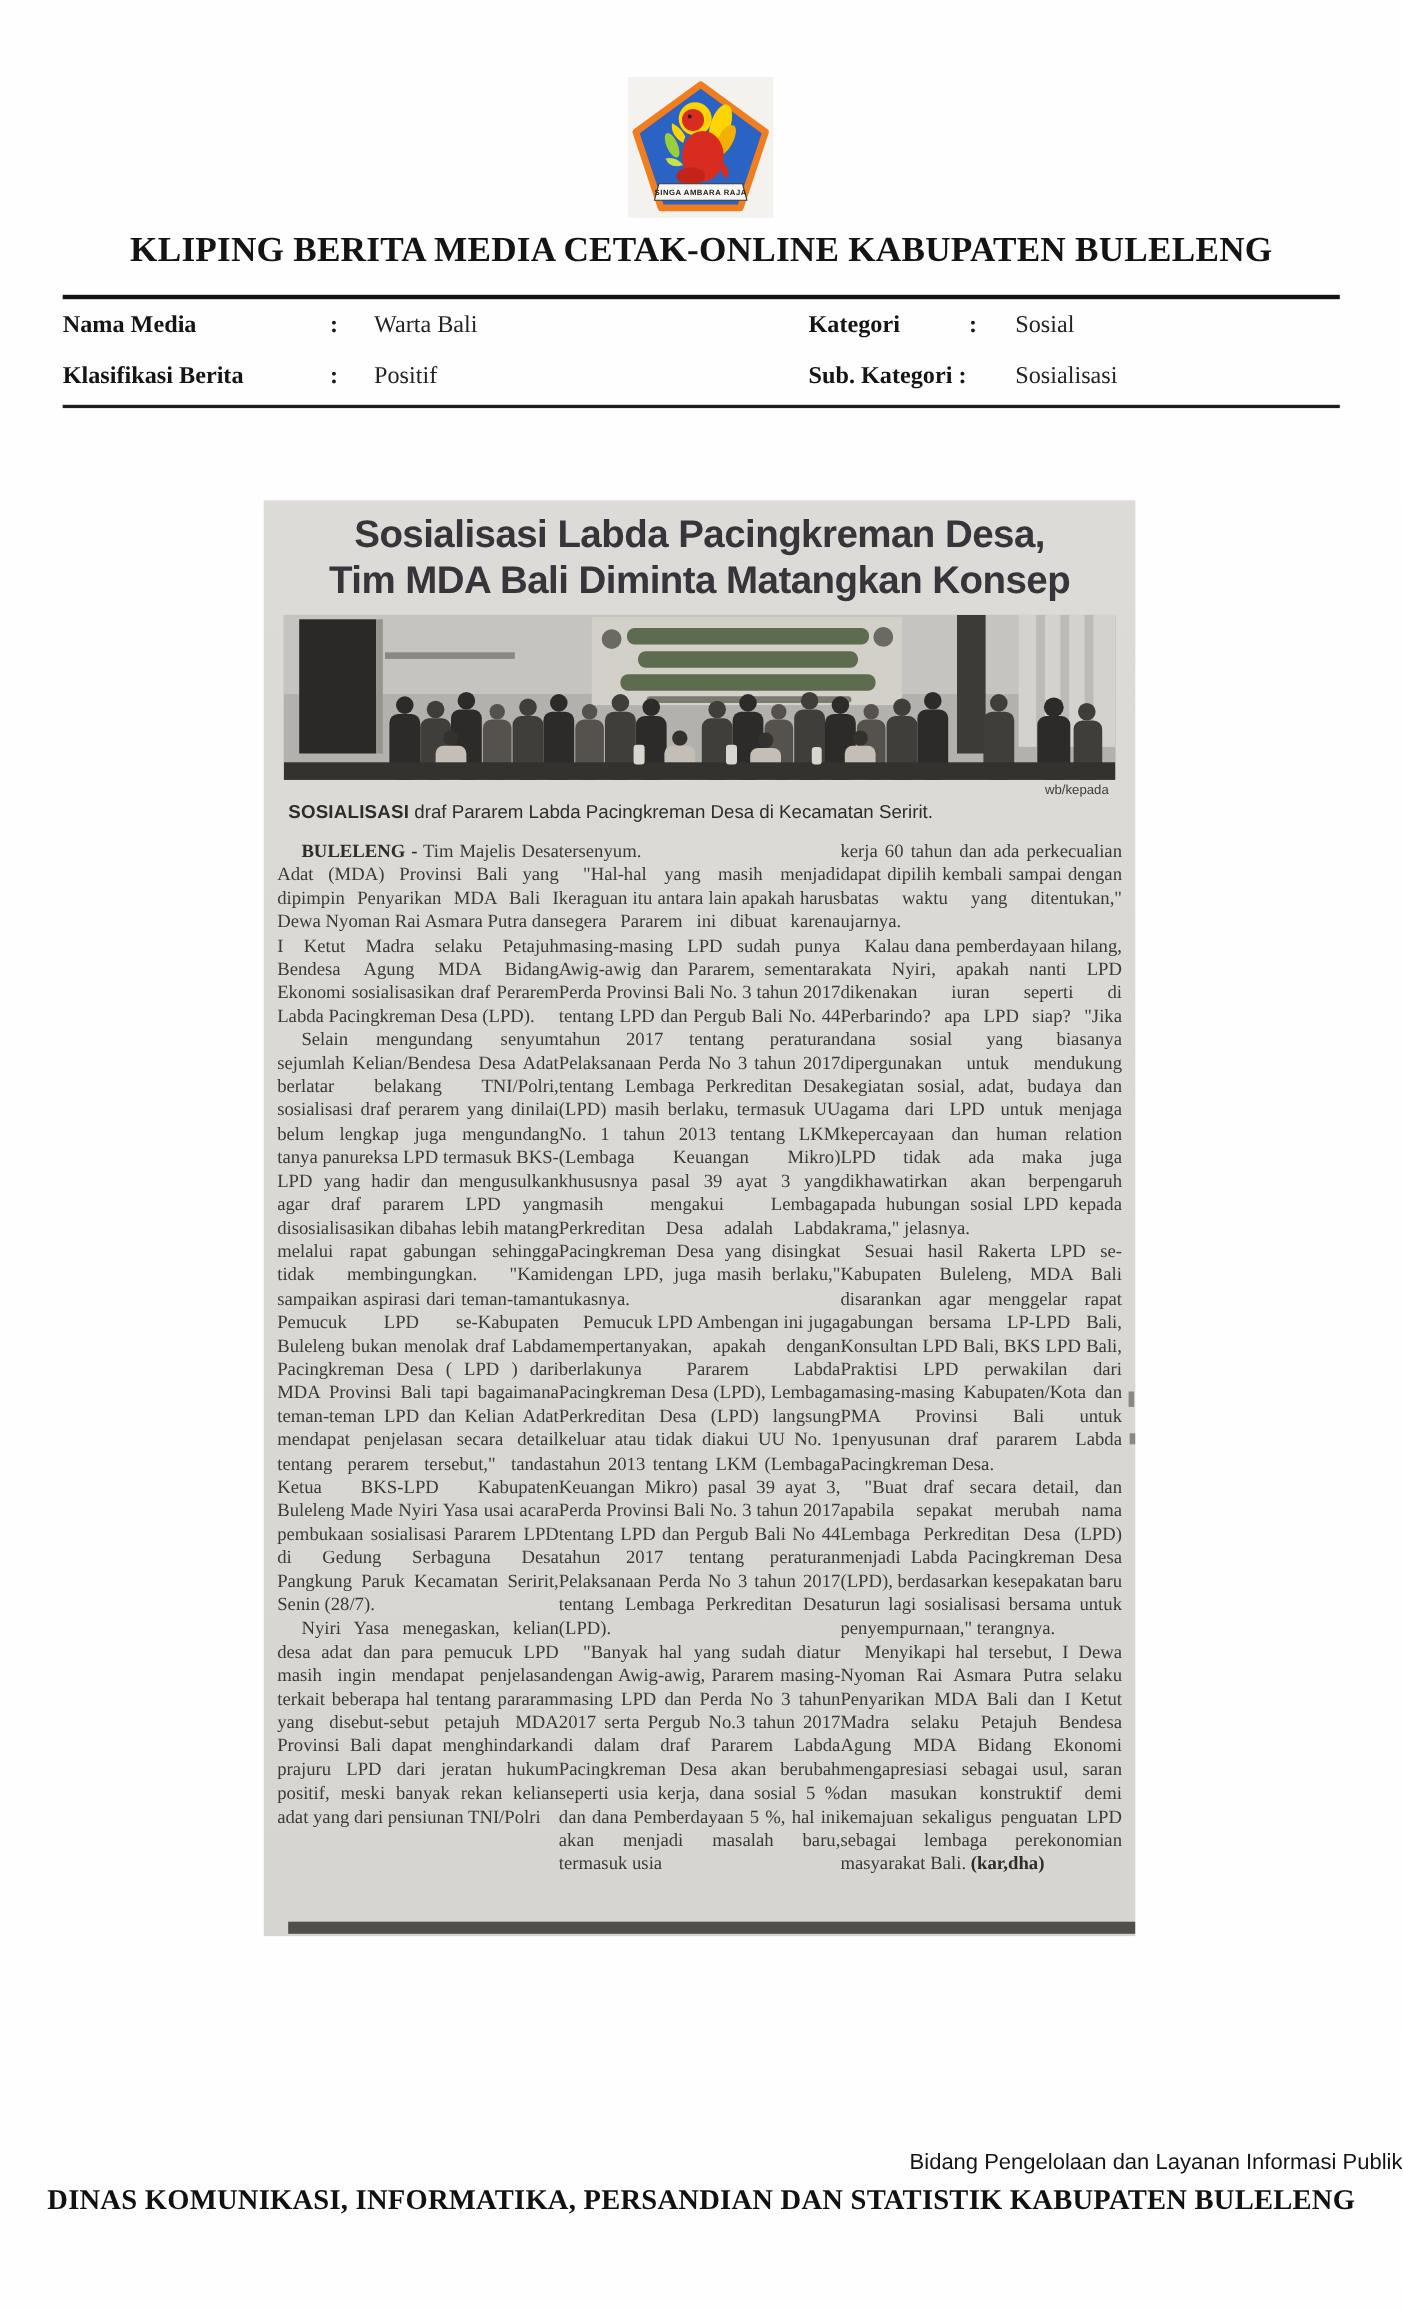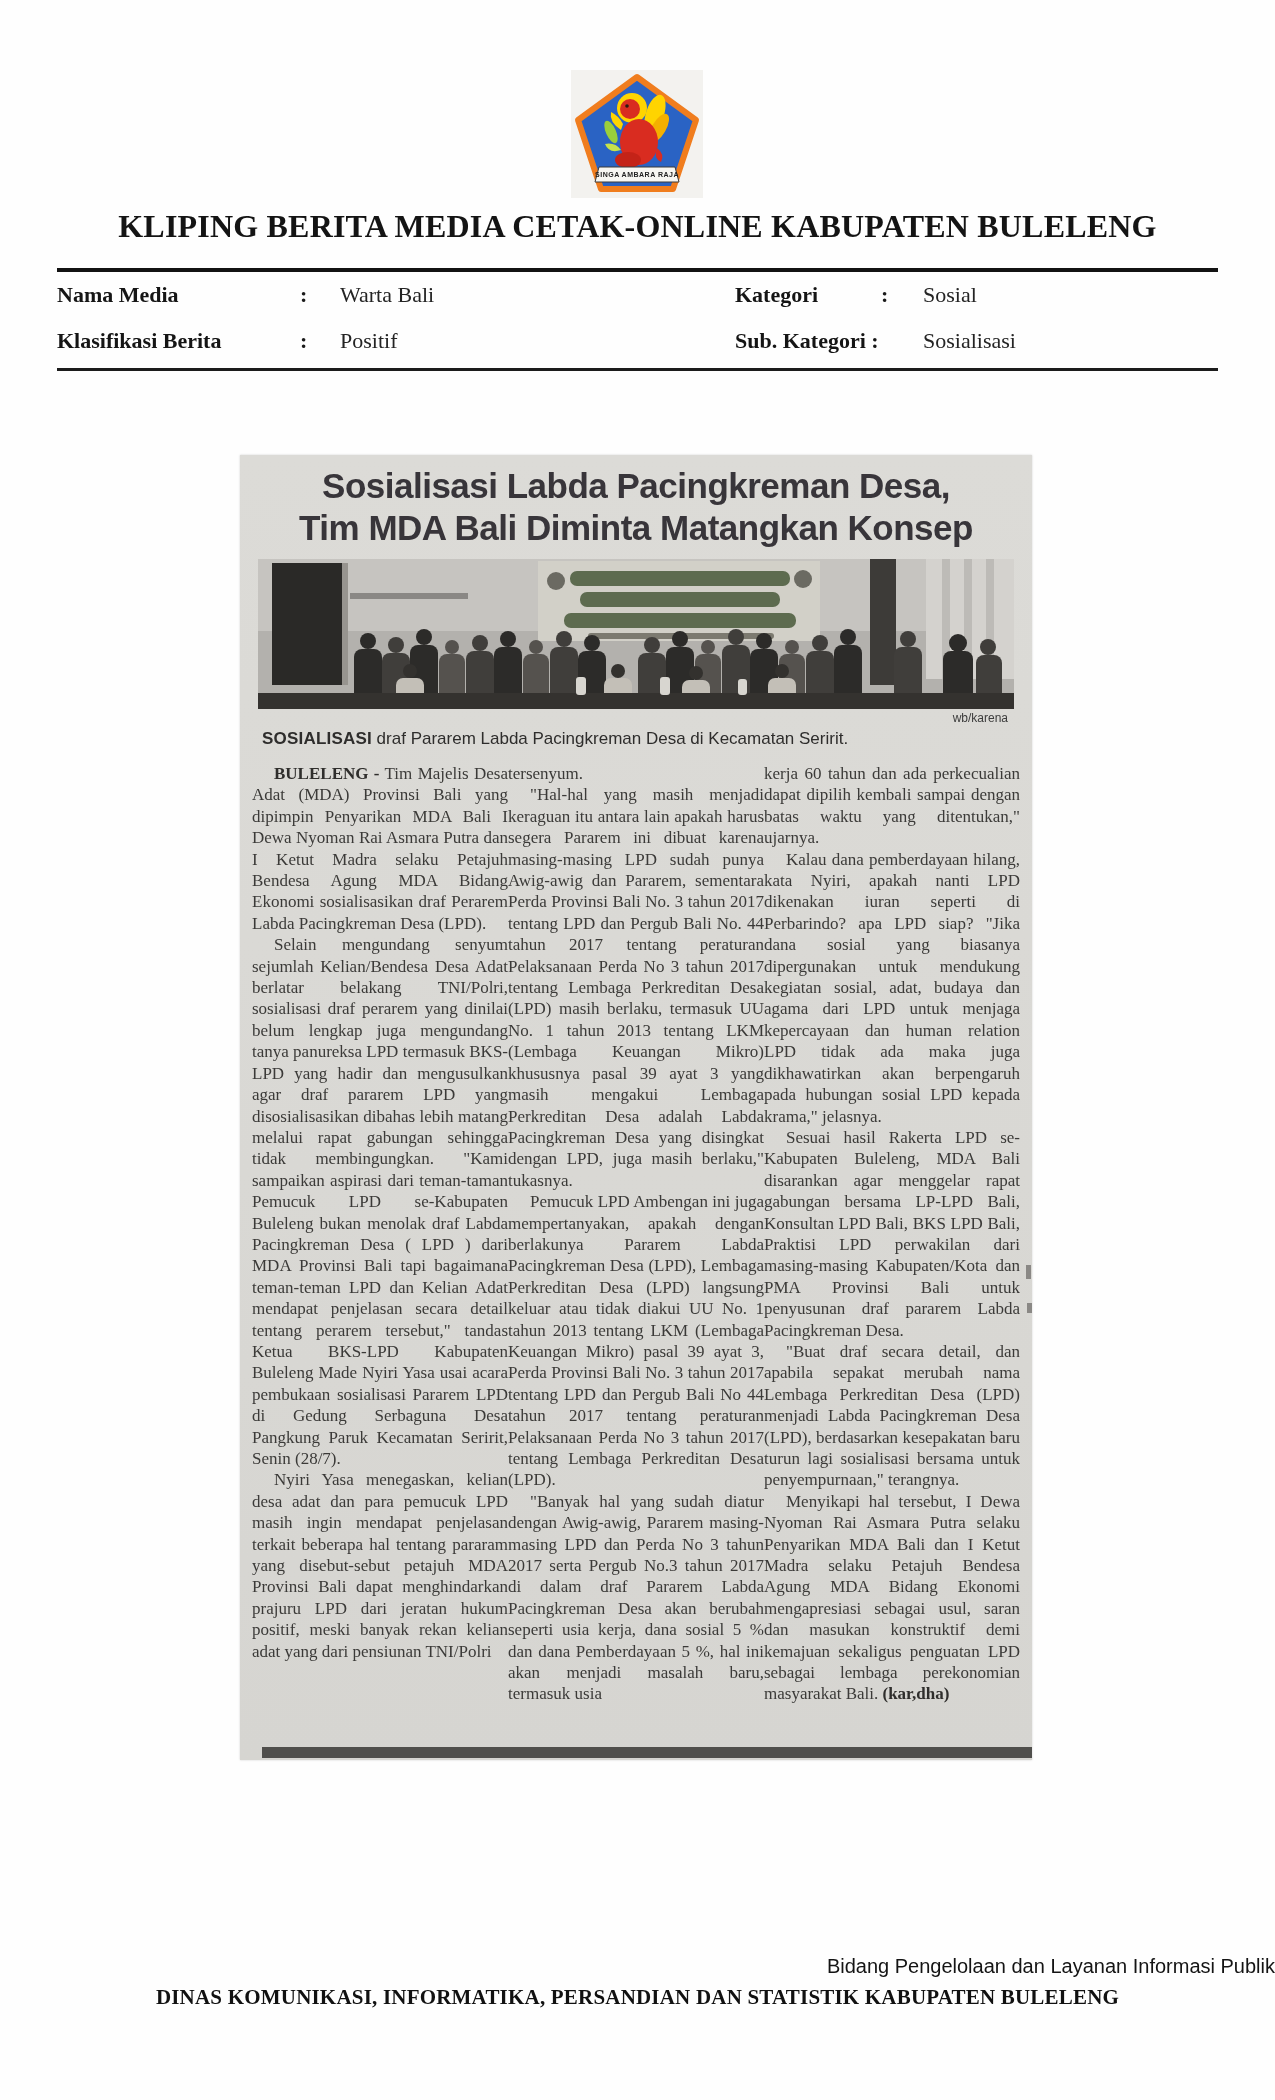--- a/index.html
+++ b/index.html
@@ -44,21 +44,21 @@
   .body-para b{color:#2f2e2c;}
   .clip-bottom-edge{position:absolute;left:22px;top:1292px;width:770px;height:11px;background:#504f4c;}
   .edge-mark{position:absolute;width:5px;background:#8a8885;}
   .em1{left:786px;top:810px;height:14px;}
   .em2{left:787px;top:848px;height:10px;}
 
   
   .footer-line1{position:absolute;left:0;top:1955px;width:100%;text-align:right;
                 font-family:"Liberation Sans",sans-serif;font-size:20px;color:#141414;}
   .footer-line2{position:absolute;left:0;top:1985px;width:100%;text-align:center;
-                font-family:"Liberation Serif",serif;font-weight:bold;font-size:21px;letter-spacing:.2px;color:#111;}
+                font-family:"Liberation Serif",serif;font-weight:bold;font-size:26px;letter-spacing:.2px;color:#111;}
 </style>
 </head>
 <body>
 
 <div class="page">
 
   <div class="logo-box">
     <svg width="132" height="128" viewBox="0 0 132 128">
       <rect x="0" y="0" width="132" height="128" fill="#f3f2ef"></rect>
       <polygon points="66,7 125,50 102,119 30,119 7,50" fill="#2a63c4" stroke="#f07d1e" stroke-width="6" stroke-linejoin="round"></polygon>
@@ -185,21 +185,21 @@
             <rect x="510" y="119" width="28" height="31" rx="7" fill="#c3bfb7"></rect>
         </g>
 
         <rect x="0" y="134" width="756" height="16" fill="#34322f"></rect>
         <rect x="318" y="118" width="10" height="18" rx="3" fill="#d8d6d0"></rect>
         <rect x="402" y="118" width="10" height="18" rx="3" fill="#d8d6d0"></rect>
         <rect x="480" y="120" width="9" height="16" rx="3" fill="#d8d6d0"></rect>
       </svg>
     </div>
 
-    <div class="photo-credit">wb/karena</div>
+    <div class="photo-credit">wb/kepada</div>
 
     <div class="caption">
       <b>SOSIALISASI</b><span> draf Pararem Labda Pacingkreman Desa di Kecamatan Seririt.</span>
     </div>
 
     <div class="article-columns">
       <div class="article-column">
           <p class="body-para"><b>BULELENG -</b> Tim Majelis Desa Adat (MDA) Provinsi Bali yang dipimpin Penyarikan MDA Bali I Dewa Nyoman Rai Asmara Putra dan I Ketut Madra selaku Petajuh Bendesa Agung MDA Bidang Ekonomi sosialisasikan draf Perarem Labda Pacingkreman Desa (LPD).</p>
           <p class="body-para">Selain mengundang senyum sejumlah Kelian/Bendesa Desa Adat berlatar belakang TNI/Polri, sosialisasi draf perarem yang dinilai belum lengkap juga mengundang tanya panureksa LPD termasuk BKS-LPD yang hadir dan mengusulkan agar draf pararem LPD yang disosialisasikan dibahas lebih matang melalui rapat gabungan sehingga tidak membingungkan. "Kami sampaikan aspirasi dari teman-taman Pemucuk LPD se-Kabupaten Buleleng bukan menolak draf Labda Pacingkreman Desa ( LPD ) dari MDA Provinsi Bali tapi bagaimana teman-teman LPD dan Kelian Adat mendapat penjelasan secara detail tentang perarem tersebut," tandas Ketua BKS-LPD Kabupaten Buleleng Made Nyiri Yasa usai acara pembukaan sosialisasi Pararem LPD di Gedung Serbaguna Desa Pangkung Paruk Kecamatan Seririt, Senin (28/7).</p>
           <p class="body-para">Nyiri Yasa menegaskan, kelian desa adat dan para pemucuk LPD masih ingin mendapat penjelasan terkait beberapa hal tentang pararam yang disebut-sebut petajuh MDA Provinsi Bali dapat menghindarkan prajuru LPD dari jeratan hukum positif, meski banyak rekan kelian adat yang dari pensiunan TNI/Polri</p>

